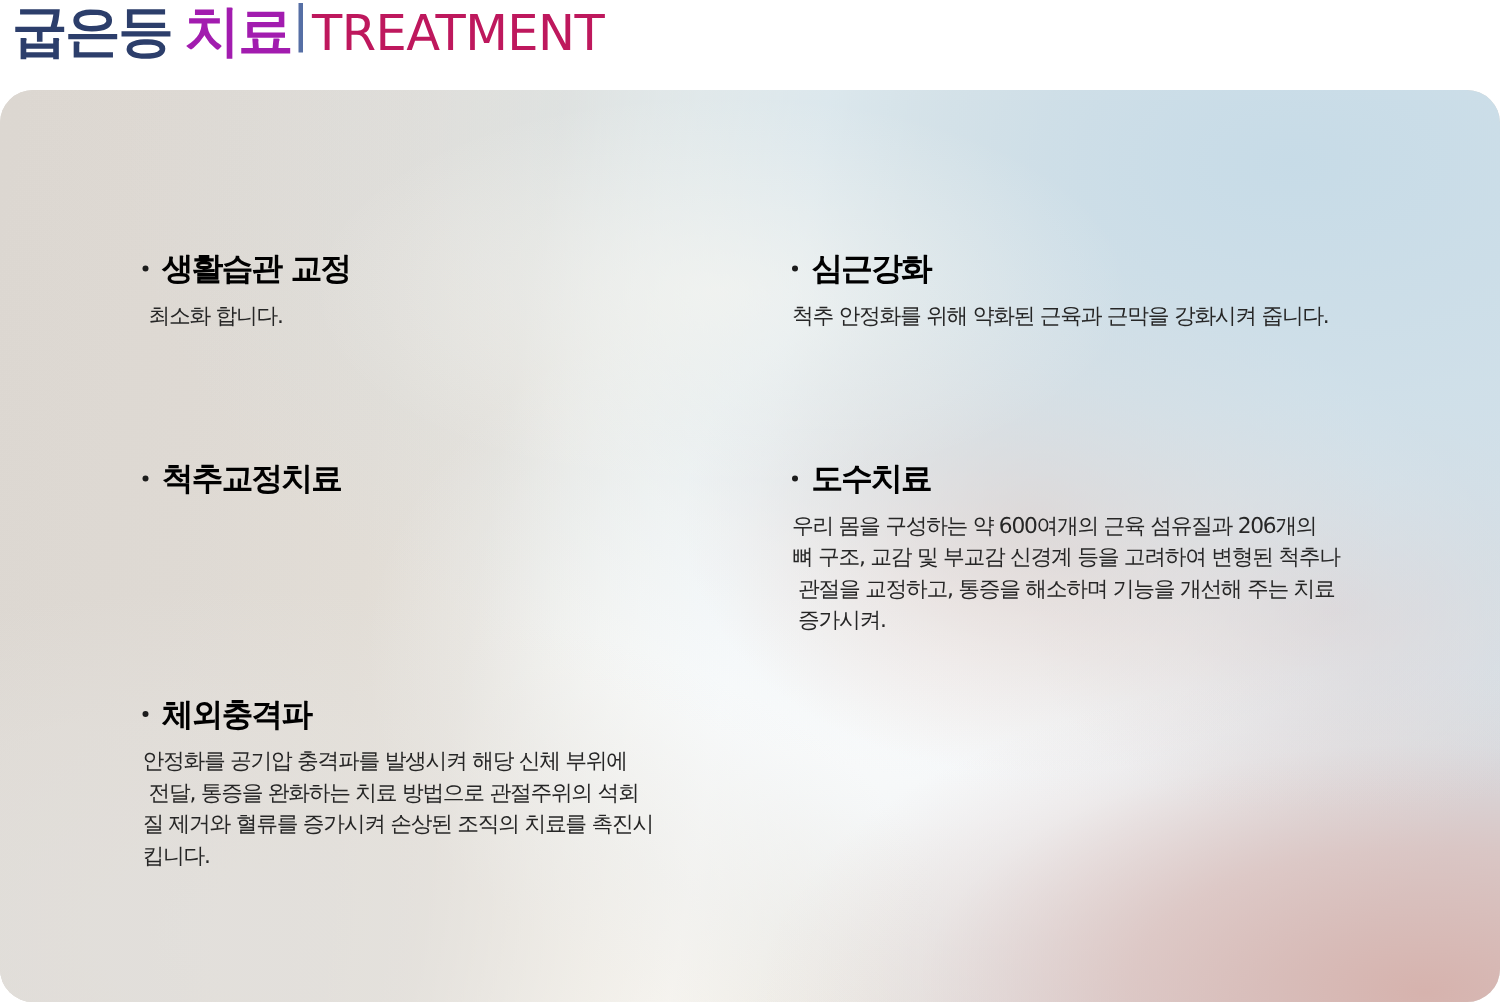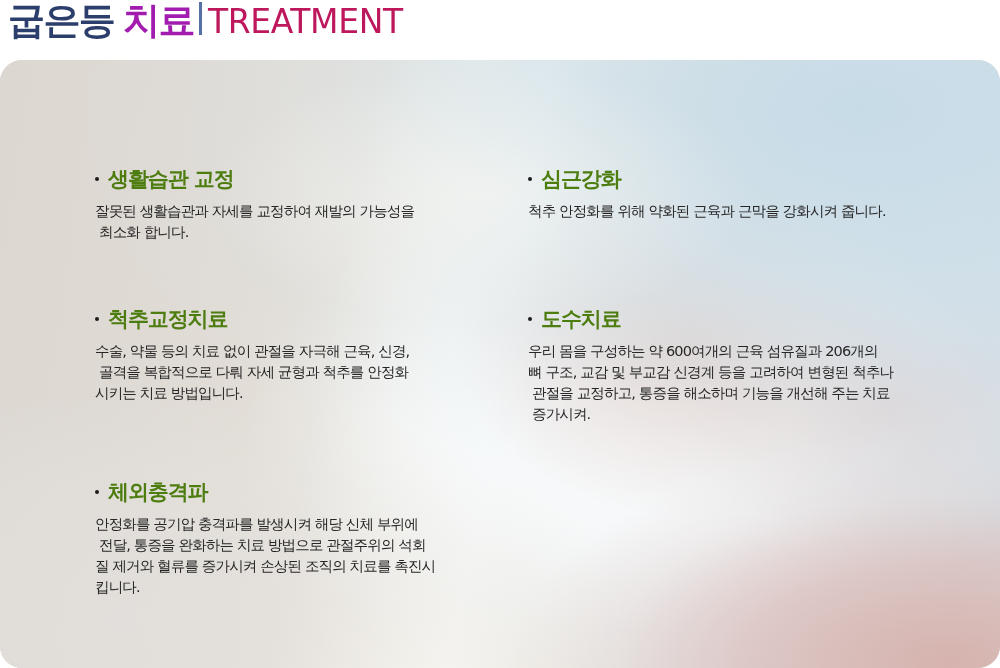--- a/index.html
+++ b/index.html
@@ -142,21 +142,21 @@
   .col-right { left: 528px; width: 430px; }
 
   .item { position: absolute; }
 
   .item-head {
     display: flex;
     align-items: baseline;
     margin: 0 0 10px 0;
     font-size: 21px;
     font-weight: 700;
-    color: #4d7c0f;
+    color: #000000;
     letter-spacing: -1.1px;
     line-height: 1.1;
     white-space: nowrap;
     text-align: center;
   }
   .bullet {
     display: inline-block;
     width: 4px;
     height: 4px;
     border-radius: 50%;
@@ -174,21 +174,21 @@
     letter-spacing: -0.85px;
     line-height: 1.45;
     word-break: keep-all;
   }
   .item-body .ln { display: block; }
   .ln-ind { padding-left: 4px; }
 
   
   #li-0 { top: 108px; }
   #li-1 { top: 248px; }
-  #li-2 { top: 421px; }
+  #li-2 { top: 405px; }
   
   #ri-0 { top: 108px; }
   #ri-1 { top: 248px; }
 </style>
 </head>
 <body>
 
 <div class="page">
 
   <div class="page-header">
@@ -207,35 +207,29 @@
     <div class="content">
 
       <div class="col col-left">
 
         <div class="item" id="li-0">
           <h3 class="item-head">
             <span class="bullet"></span>
             <span>생활습관 교정</span>
           </h3>
           <p class="item-body">
-            <span class="ln">잘못된 생활습관과 자세를 교정하여 재발의 가능성을</span>
             <span class="ln ln-ind">최소화 합니다.</span>
           </p>
         </div>
 
         <div class="item" id="li-1">
           <h3 class="item-head">
             <span class="bullet"></span>
             <span>척추교정치료</span>
           </h3>
-          <p class="item-body">
-            <span class="ln">수술, 약물 등의 치료 없이 관절을 자극해 근육, 신경,</span>
-            <span class="ln ln-ind">골격을 복합적으로 다뤄 자세 균형과 척추를 안정화</span>
-            <span class="ln">시키는 치료 방법입니다.</span>
-          </p>
         </div>
 
         <div class="item" id="li-2">
           <h3 class="item-head">
             <span class="bullet"></span>
             <span>체외충격파</span>
           </h3>
           <p class="item-body">
             <span class="ln">안정화를 공기압 충격파를 발생시켜 해당 신체 부위에</span>
             <span class="ln ln-ind">전달, 통증을 완화하는 치료 방법으로 관절주위의 석회</span>

